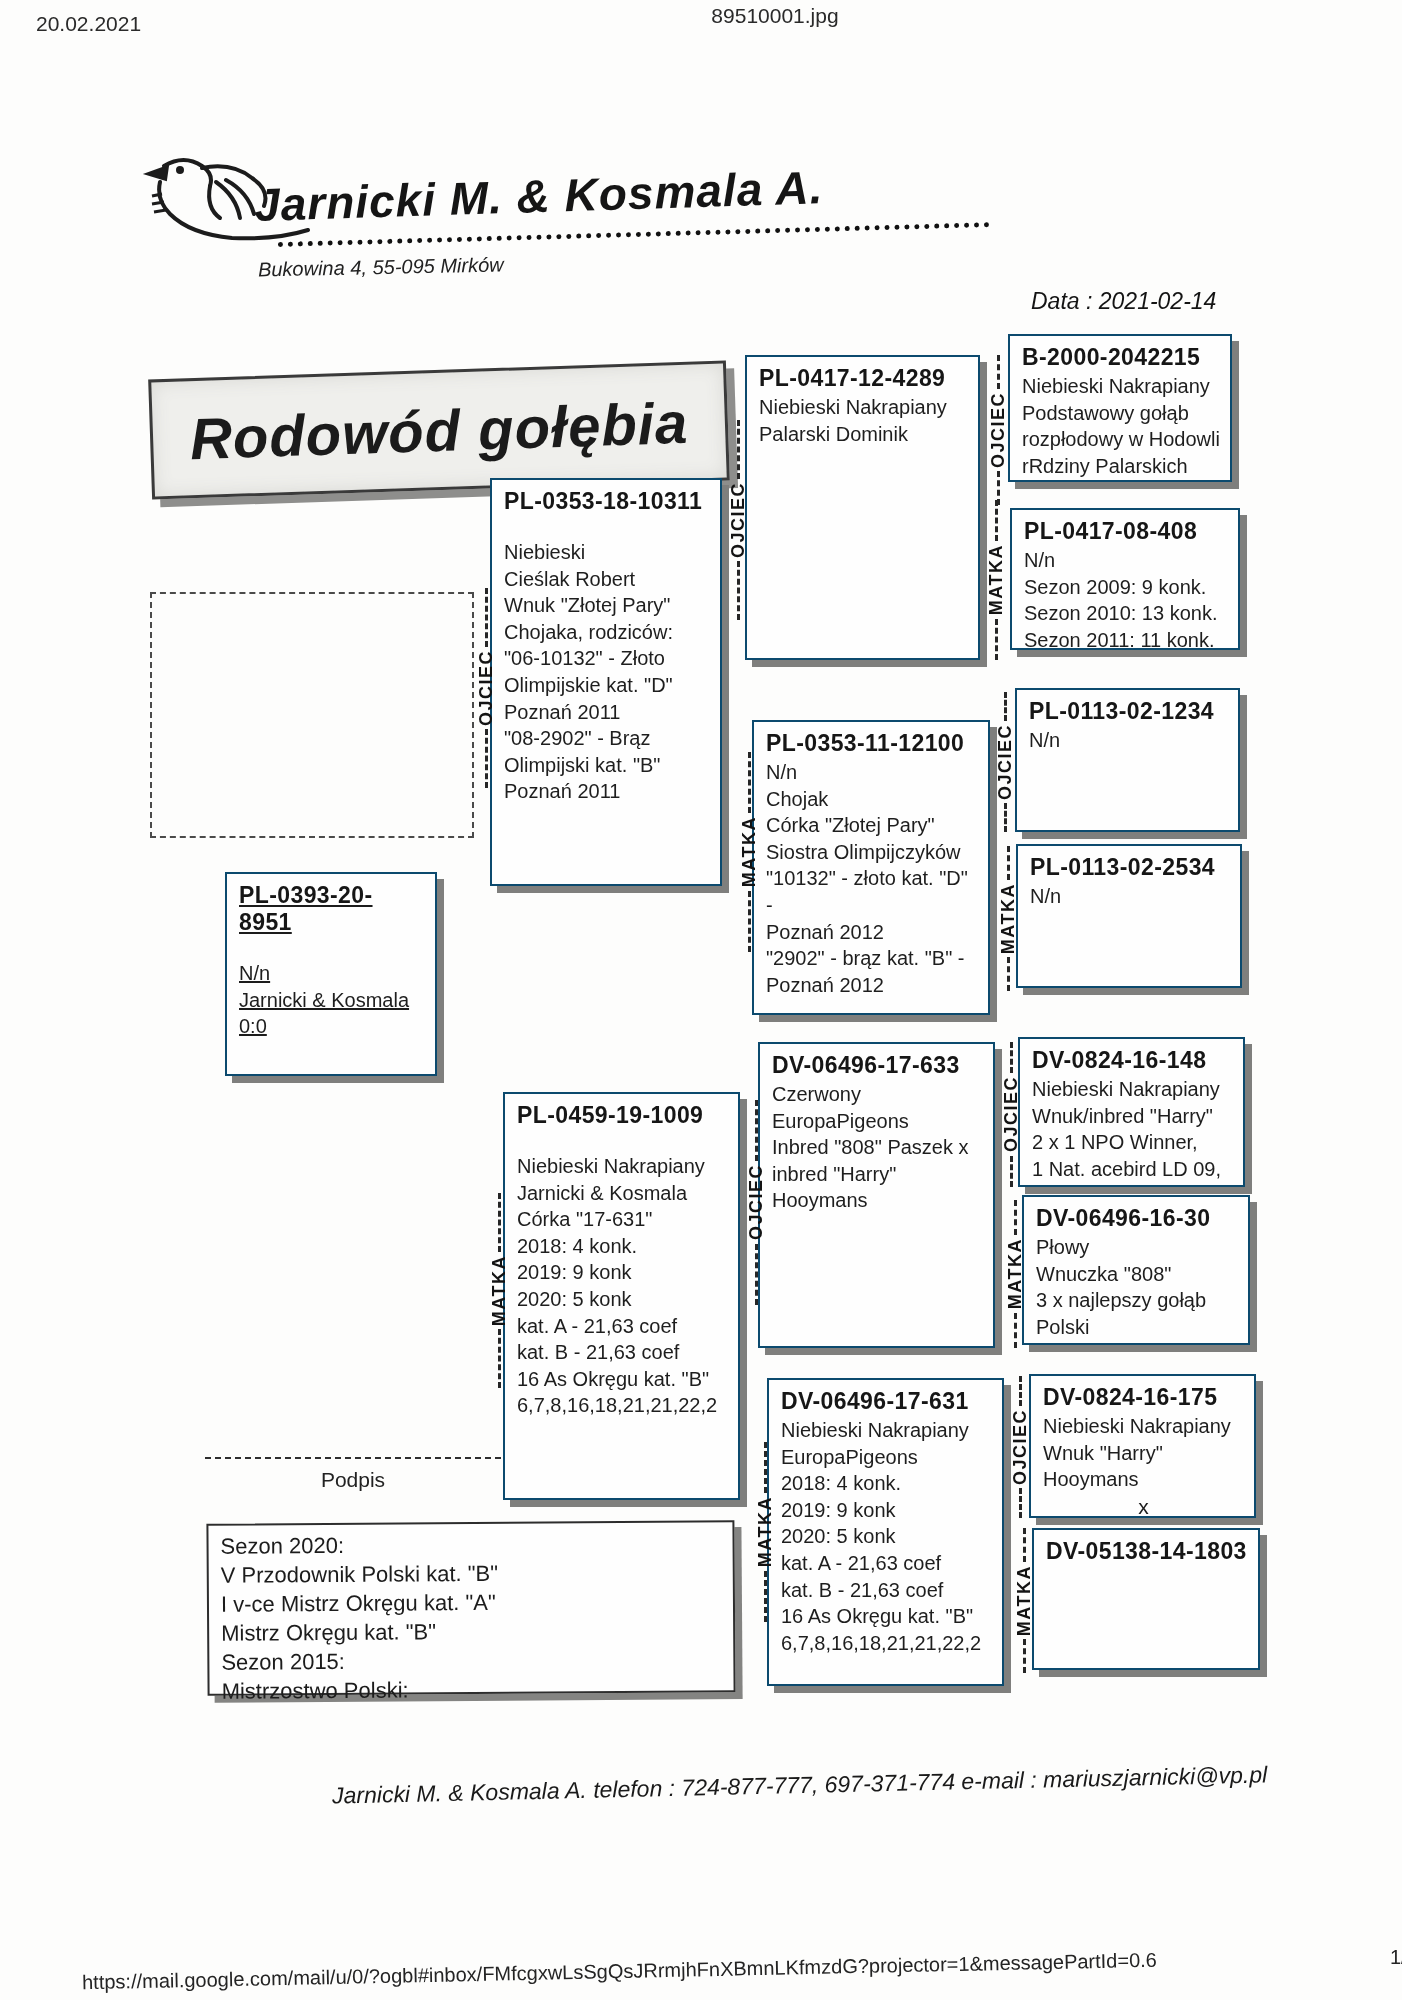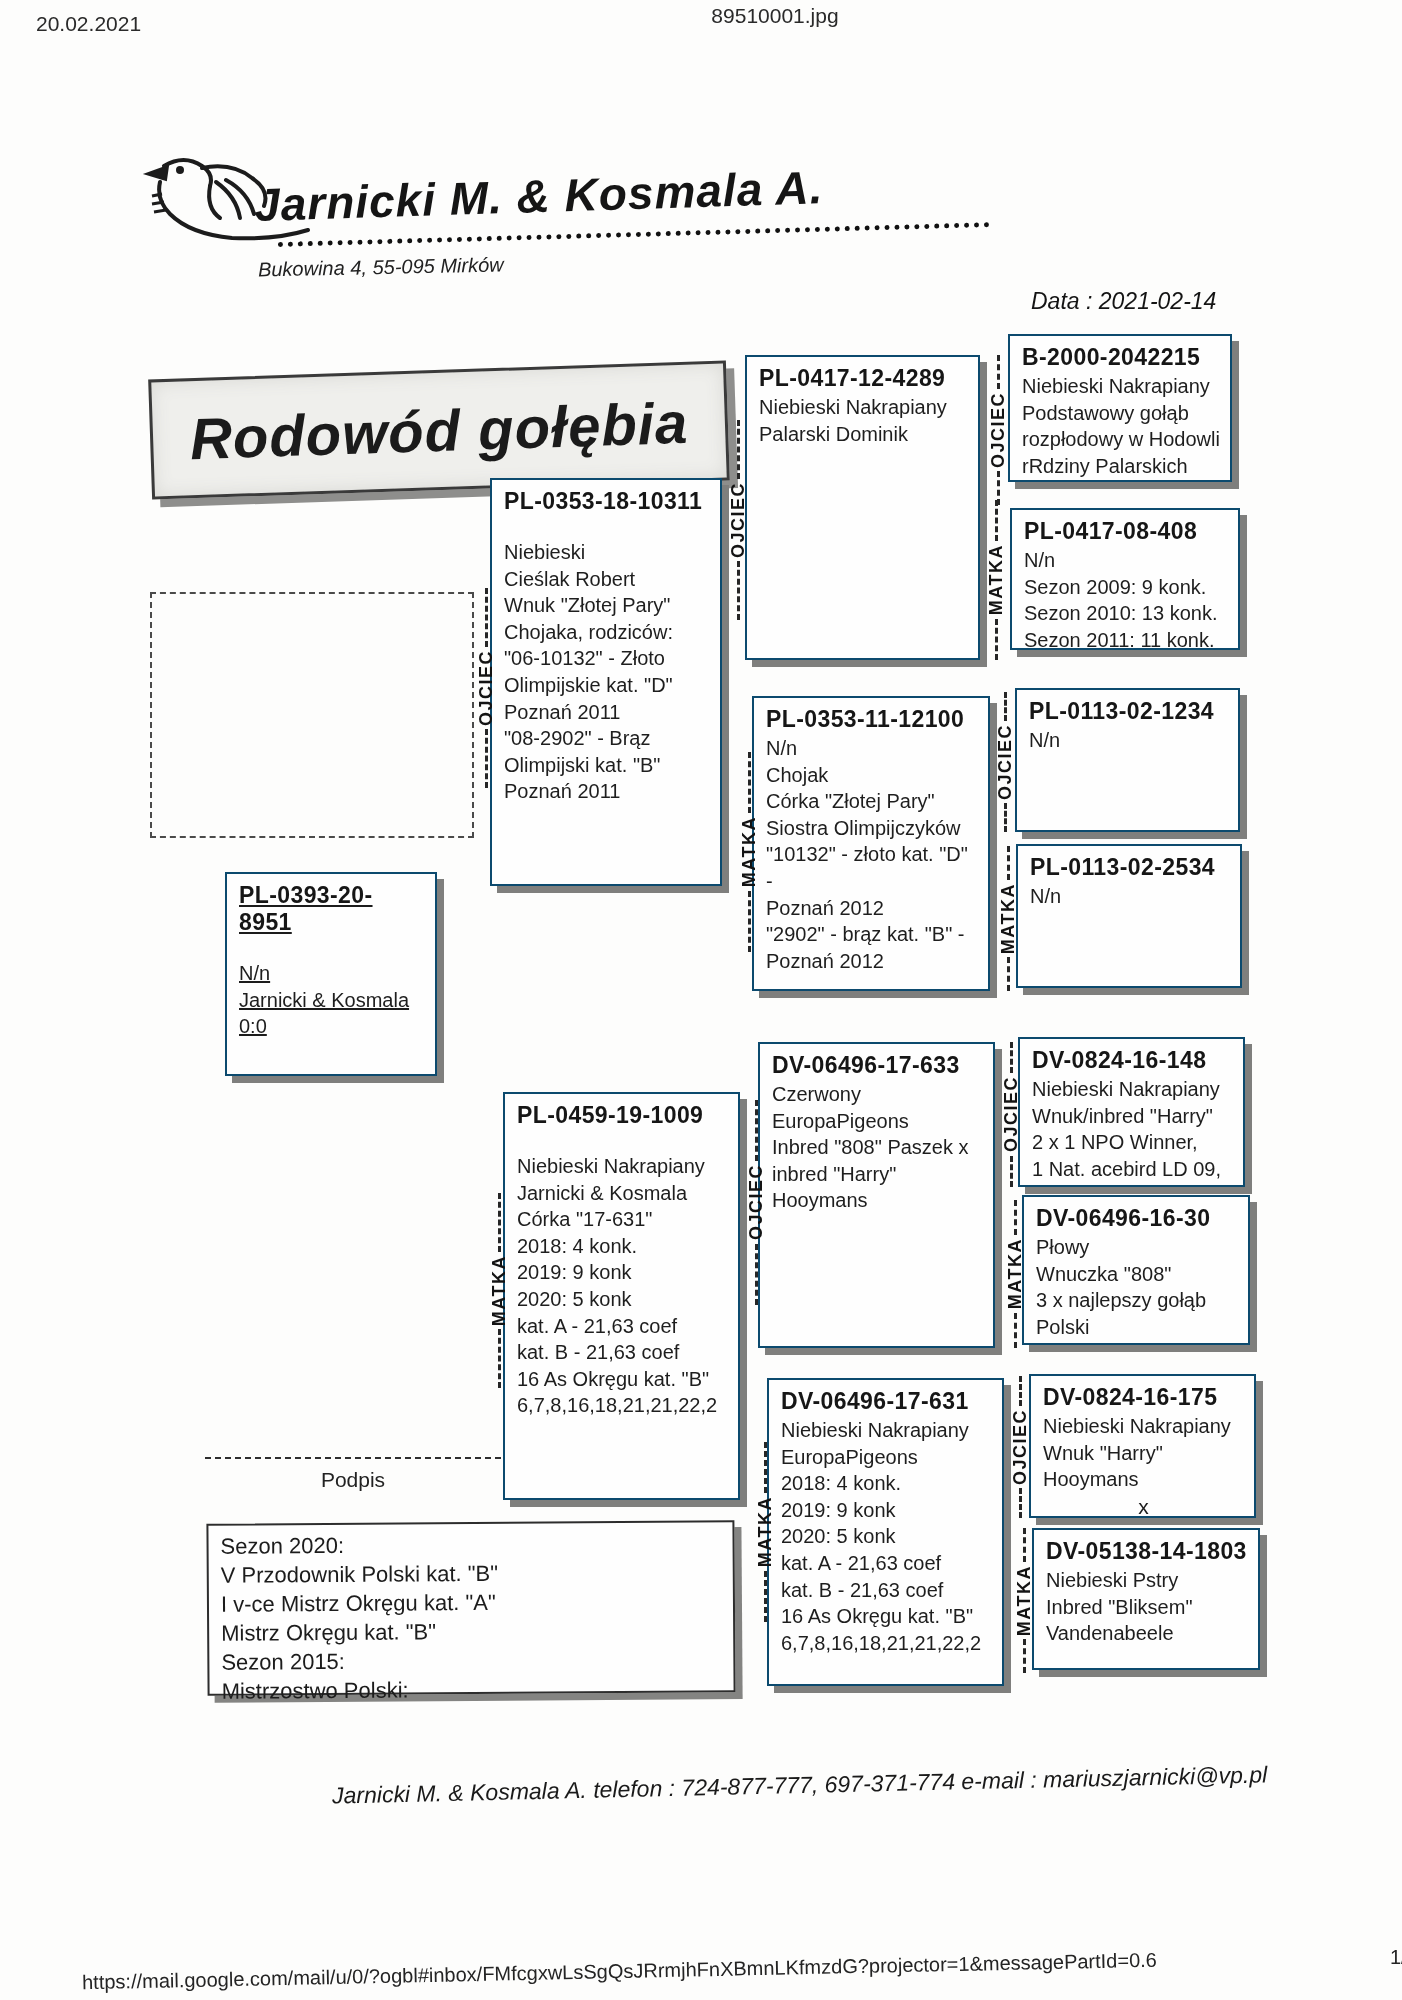--- a/index.html
+++ b/index.html
@@ -150,21 +150,21 @@
 kat. B - 21,63 coef
 16 As Okręgu kat. "B"
 6,7,8,16,18,21,21,22,2</div>
   </div>
 
   <div class="abs pbox" style="left:745px; top:355px; width:235px; height:305px;">
     <div class="ring">PL-0417-12-4289</div>
     <div class="btext">Niebieski Nakrapiany
 Palarski Dominik</div>
   </div>
-  <div class="abs pbox" style="left:752px; top:696px; width:238px; height:295px;">
+  <div class="abs pbox" style="left:752px; top:720px; width:238px; height:295px;">
     <div class="ring">PL-0353-11-12100</div>
     <div class="btext">N/n
 Chojak
 Córka "Złotej Pary"
 Siostra Olimpijczyków
 "10132" - złoto kat. "D" -
 Poznań 2012
 "2902" - brąz kat. "B" -
 Poznań 2012</div>
   </div>
@@ -227,23 +227,20 @@
   </div>
   <div class="abs pbox" style="left:1029px; top:1374px; width:227px; height:144px;">
     <div class="ring">DV-0824-16-175</div>
     <div class="btext">Niebieski Nakrapiany
 Wnuk "Harry"
 Hooymans</div>
     <div class="cross">x</div>
   </div>
   <div class="abs pbox" style="left:1032px; top:1528px; width:228px; height:142px;">
     <div class="ring">DV-05138-14-1803</div>
-    <div class="btext">Niebieski Pstry
-Inbred "Bliksem"
-Vandenabeele</div>
   </div>
 
   <div class="abs vlabel" style="left:474px; top:588px; height:200px;">
     <span class="dash"></span>
     <span class="vtext">OJCIEC</span>
     <span class="dash"></span>
   </div>
   <div class="abs vlabel" style="left:487px; top:1193px; height:195px;">
     <span class="dash"></span>
     <span class="vtext">MATKA</span>

